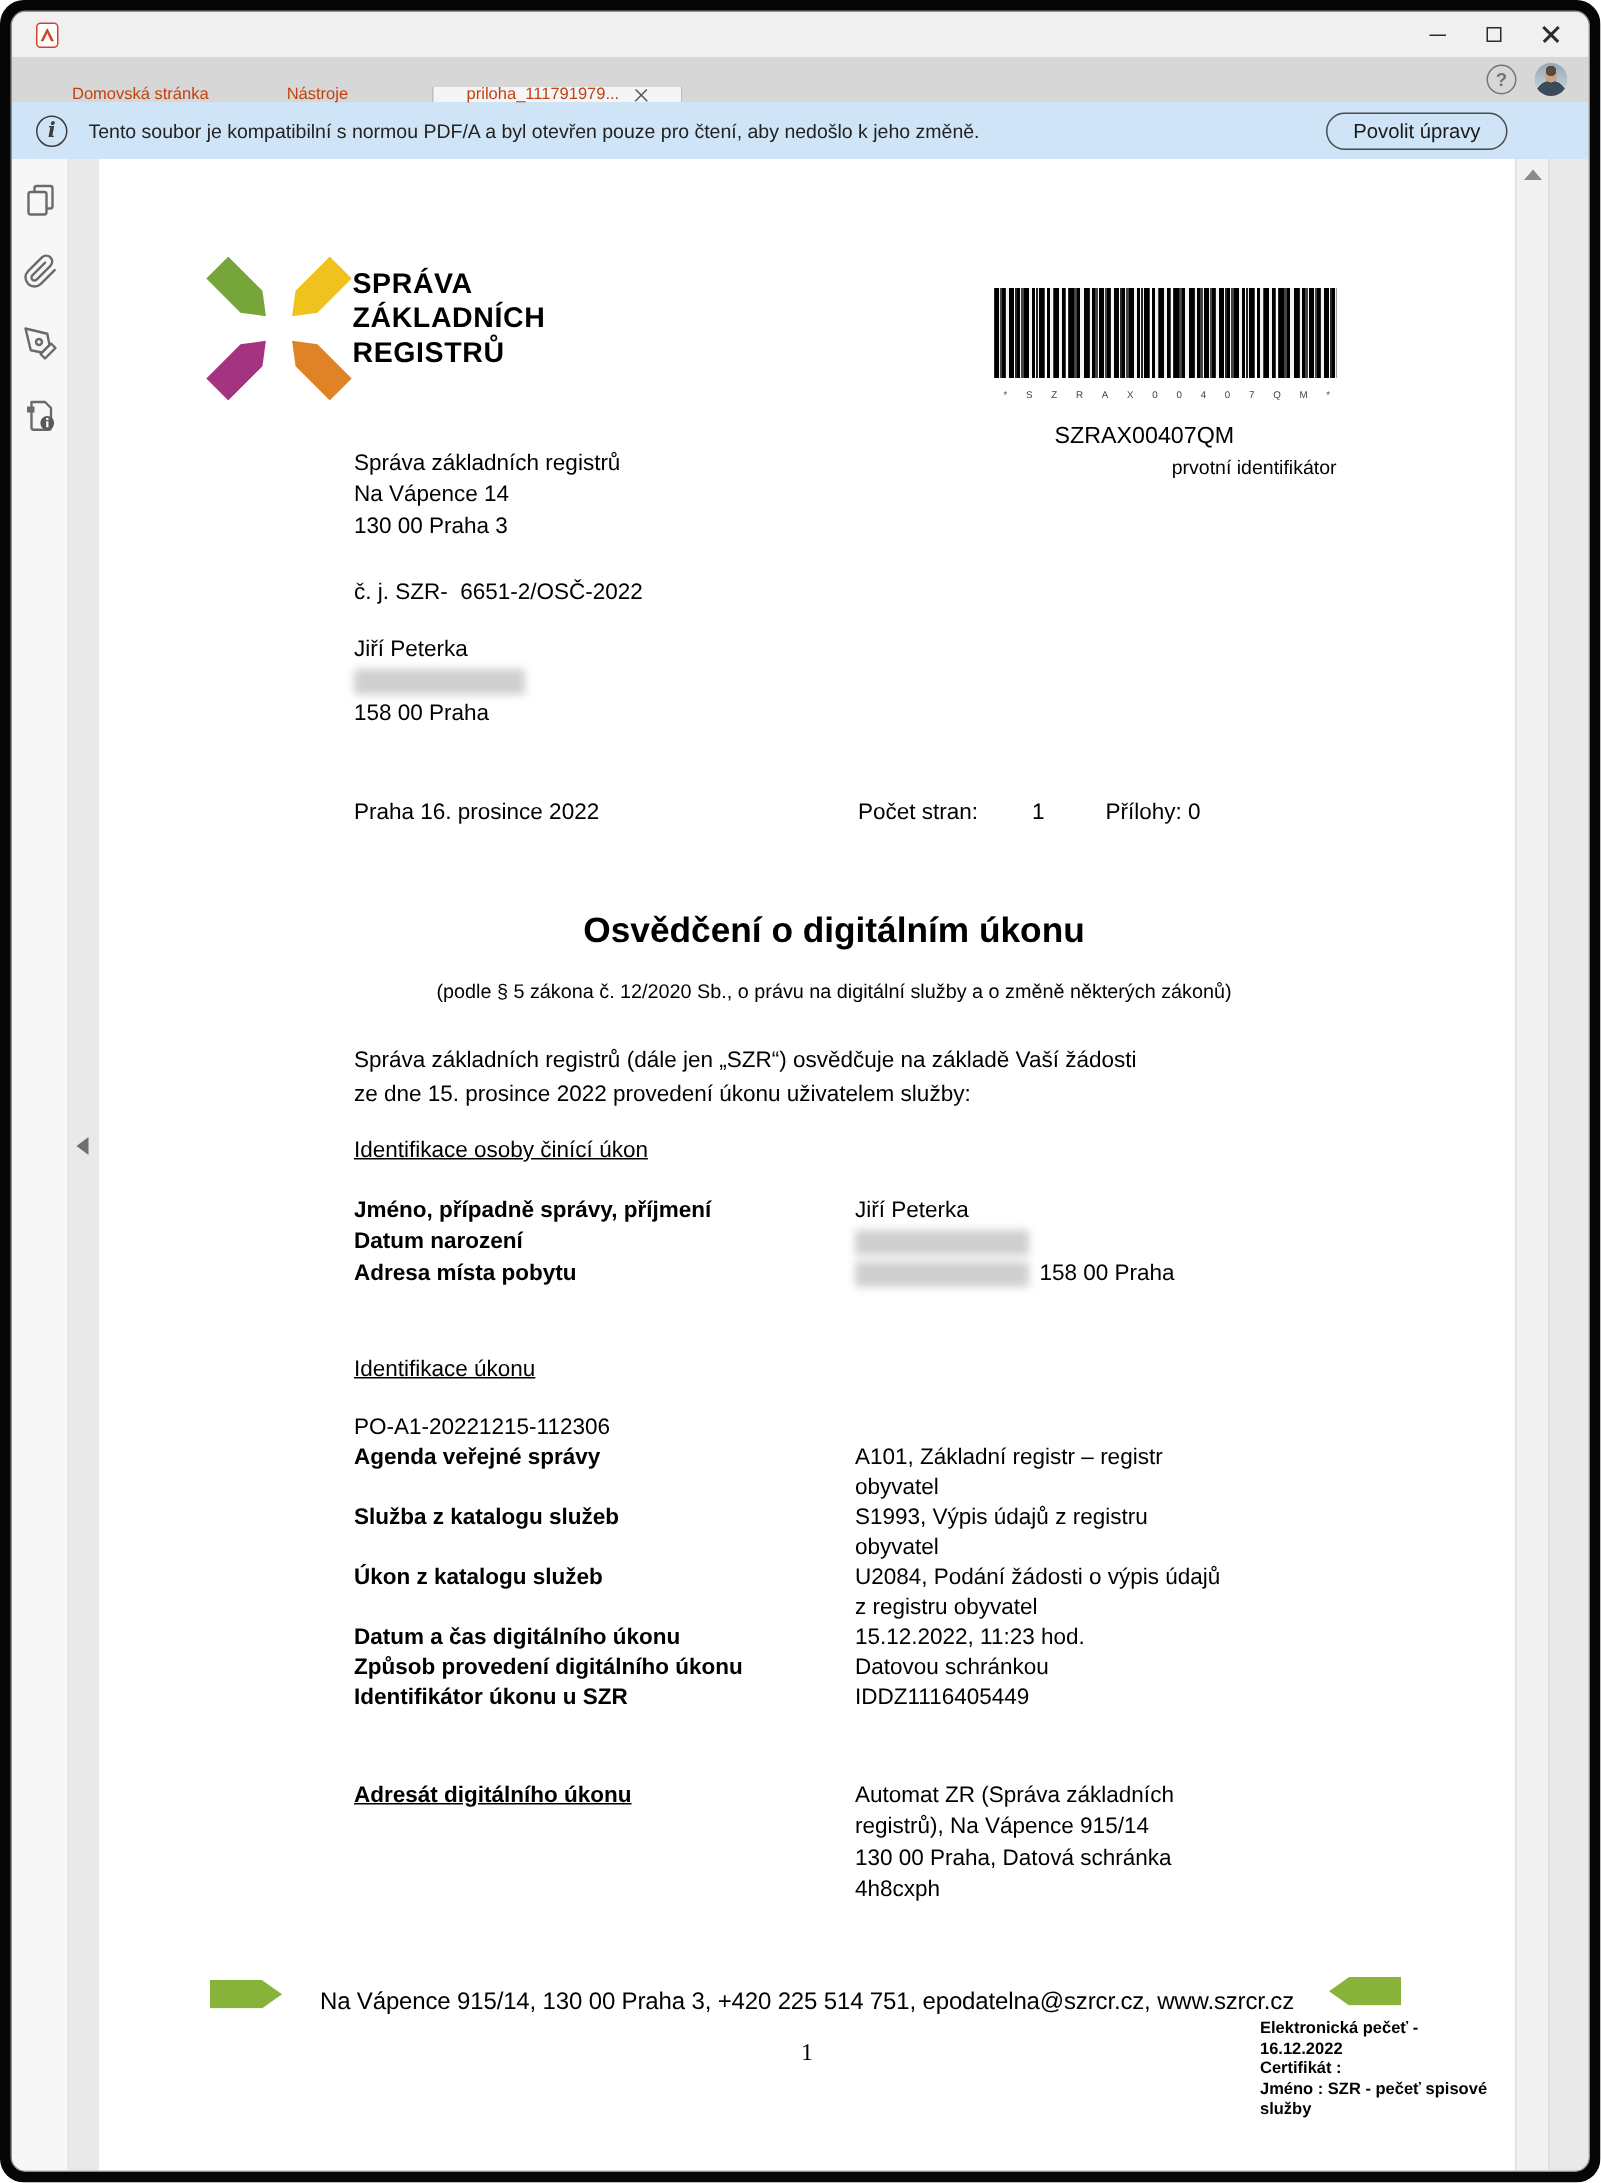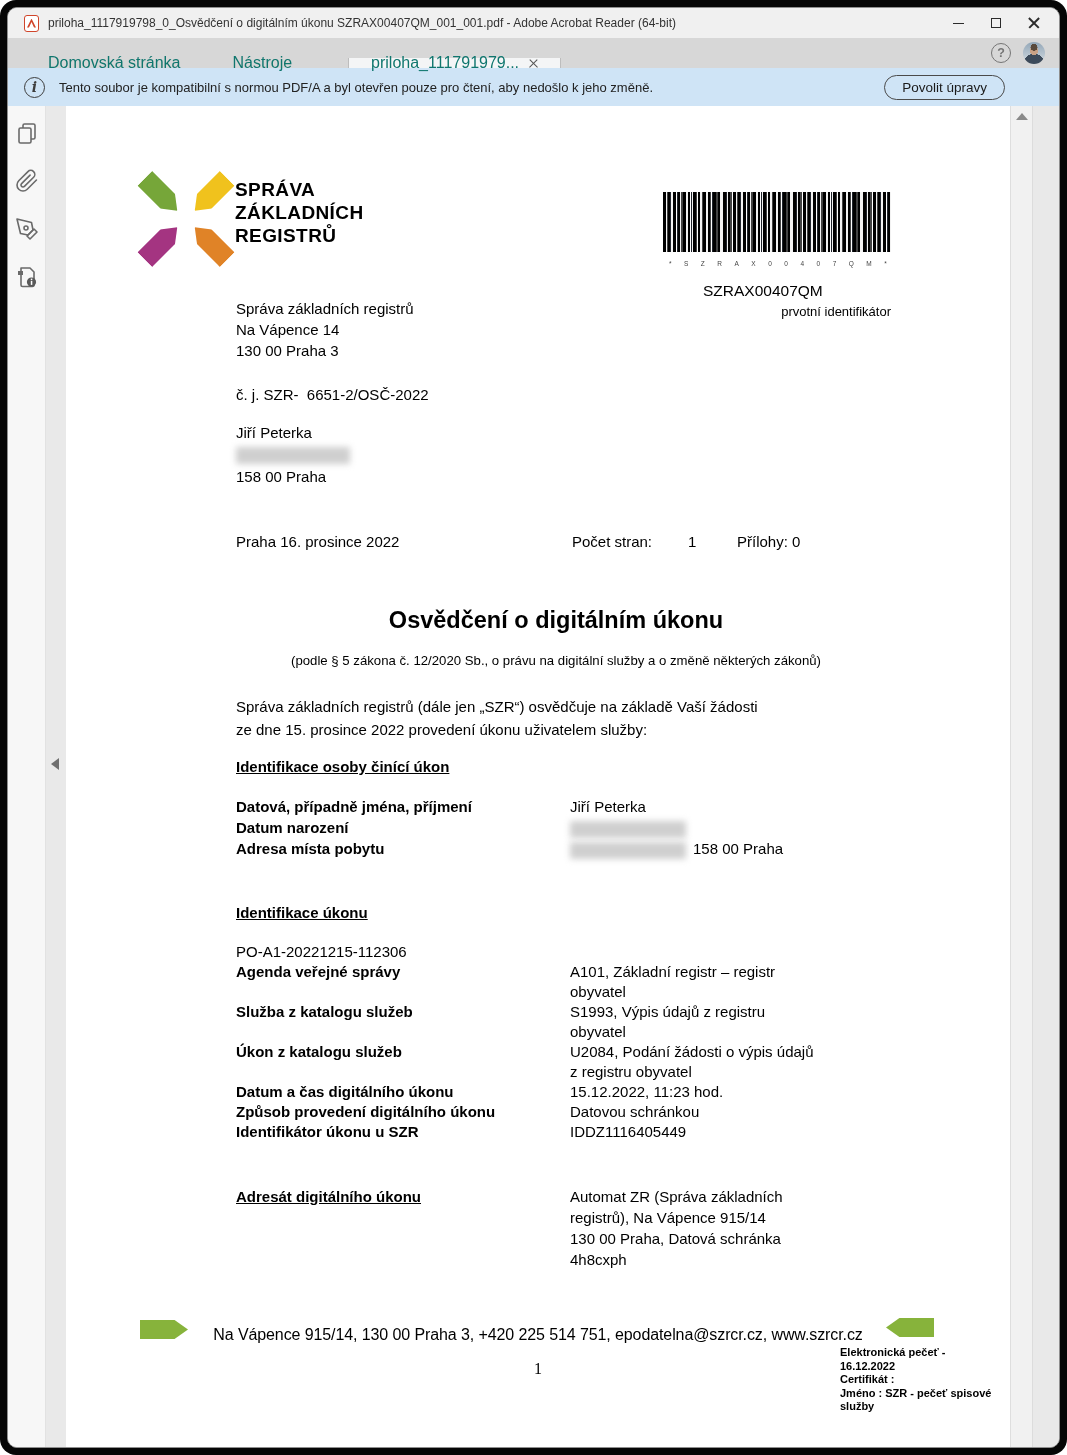--- a/index.html
+++ b/index.html
@@ -17,21 +17,21 @@
   .win-btn{width:30px;height:24px;display:flex;align-items:center;justify-content:center;}
   .glyph-min{width:11px;height:0;border-top:1.4px solid #2b2b2b;}
   .glyph-max{width:10px;height:10px;border:1.4px solid #2b2b2b;}
   .glyph-close{position:relative;width:12px;height:12px;}
   .glyph-close::before,.glyph-close::after{content:"";position:absolute;left:-1px;top:5px;width:14px;height:1.5px;background:#2b2b2b;}
   .glyph-close::before{transform:rotate(45deg);}
   .glyph-close::after{transform:rotate(-45deg);}
 
   
   .tabbar{height:30px;background:#d7d7d7;display:flex;align-items:stretch;padding-left:14px;flex:0 0 auto;position:relative;}
-  .tab{display:flex;align-items:center;padding:0 26px;font-size:16px;color:#0f766e;cursor:pointer;margin-top:20px;}
+  .tab{display:flex;align-items:center;padding:0 26px;font-size:11px;color:#c2410c;cursor:pointer;margin-top:20px;}
   .tab-doc{background:#f4f5f6;border-left:1px solid #bdbdbd;border-right:1px solid #bdbdbd;margin-left:30px;padding:0 22px;gap:10px;}
   .tab-close{position:relative;width:9px;height:9px;display:inline-block;}
   .tab-close::before,.tab-close::after{content:"";position:absolute;left:-1px;top:4px;width:11px;height:1.4px;background:#555;}
   .tab-close::before{transform:rotate(45deg);}
   .tab-close::after{transform:rotate(-45deg);}
   .tab-right{margin-left:auto;display:flex;align-items:center;gap:12px;padding-right:14px;}
   .help-icon{width:20px;height:20px;border:1.6px solid #757575;border-radius:50%;color:#757575;font-size:12.5px;font-weight:bold;display:flex;align-items:center;justify-content:center;}
   .avatar{width:22px;height:22px;border-radius:50%;background:
      radial-gradient(circle at 50% 24%, #5a4a3c 0 17%, rgba(0,0,0,0) 18%),
      radial-gradient(circle at 50% 40%, #c9a286 0 24%, rgba(0,0,0,0) 25%),
@@ -90,21 +90,21 @@
   .dl-pages-label{position:absolute;left:336px;}
   .dl-pages-value{position:absolute;left:452px;}
   .dl-attach{position:absolute;left:501px;}
 
   .title-block{left:170px;top:504px;width:640px;text-align:center;}
   .doc-title{font-size:23.5px;font-weight:bold;margin:0;}
   .doc-subtitle{font-size:13.2px;margin-top:19px;}
 
   .intro{left:170px;top:589px;line-height:23px;}
 
-  .sec-heading{font-weight:bold;text-decoration:underline;}
+  .sec-heading{font-weight:normal;text-decoration:underline;}
   .sec1{left:170px;top:650px;width:700px;}
   .sec2{left:170px;top:796px;width:700px;}
   .fields{margin-top:19px;}
   .frow{display:flex;}
   .flabel{width:334px;font-weight:bold;flex:0 0 auto;}
   .fvalue{flex:1;}
   .sec1 .blur-box{width:116px;height:17px;margin-right:7px;}
   .sec2 .frow{line-height:20px;}
   .sec2 .flabel{line-height:20px;}
 
@@ -118,21 +118,20 @@
   .seal{left:774px;top:1240px;width:166px;font-size:11px;font-weight:bold;line-height:13.5px;}
 </style>
 </head>
 <body>
 
 <div class="frame">
 <div class="window">
 
   <div class="titlebar">
     <span class="pdf-icon"></span>
-    <span class="title-text">priloha_1117919798_0_Osvědčení o digitálním úkonu SZRAX00407QM_001_001.pdf - Adobe Acrobat Reader (64-bit)</span>
     <div class="win-controls">
       <div class="win-btn">
             <span class="glyph-min"></span>
           </div>
       <div class="win-btn">
             <span class="glyph-max"></span>
           </div>
       <div class="win-btn">
             <span class="glyph-close"></span>
           </div>
@@ -237,21 +236,21 @@
         <div class="doc-subtitle">(podle § 5 zákona č. 12/2020 Sb., o právu na digitální služby a o změně některých zákonů)</div>
       </div>
 
       <div class="abs intro pre">Správa základních registrů (dále jen „SZR“) osvědčuje na základě Vaší žádosti
 ze dne 15. prosince 2022 provedení úkonu uživatelem služby:</div>
 
       <div class="abs sec1">
         <div class="sec-heading">Identifikace osoby činící úkon</div>
         <div class="fields">
           <div class="frow">
-            <div class="flabel">Datová, případně jména, příjmení</div>
+            <div class="flabel">Jméno, případně správy, příjmení</div>
             <div class="fvalue">Jiří Peterka</div>
           </div>
           <div class="frow">
             <div class="flabel">Datum narození</div>
             <div class="fvalue"><span class="blur-box"></span></div>
           </div>
           <div class="frow">
             <div class="flabel">Adresa místa pobytu</div>
             <div class="fvalue"><span class="blur-box"></span><span>158 00 Praha</span></div>
           </div>

